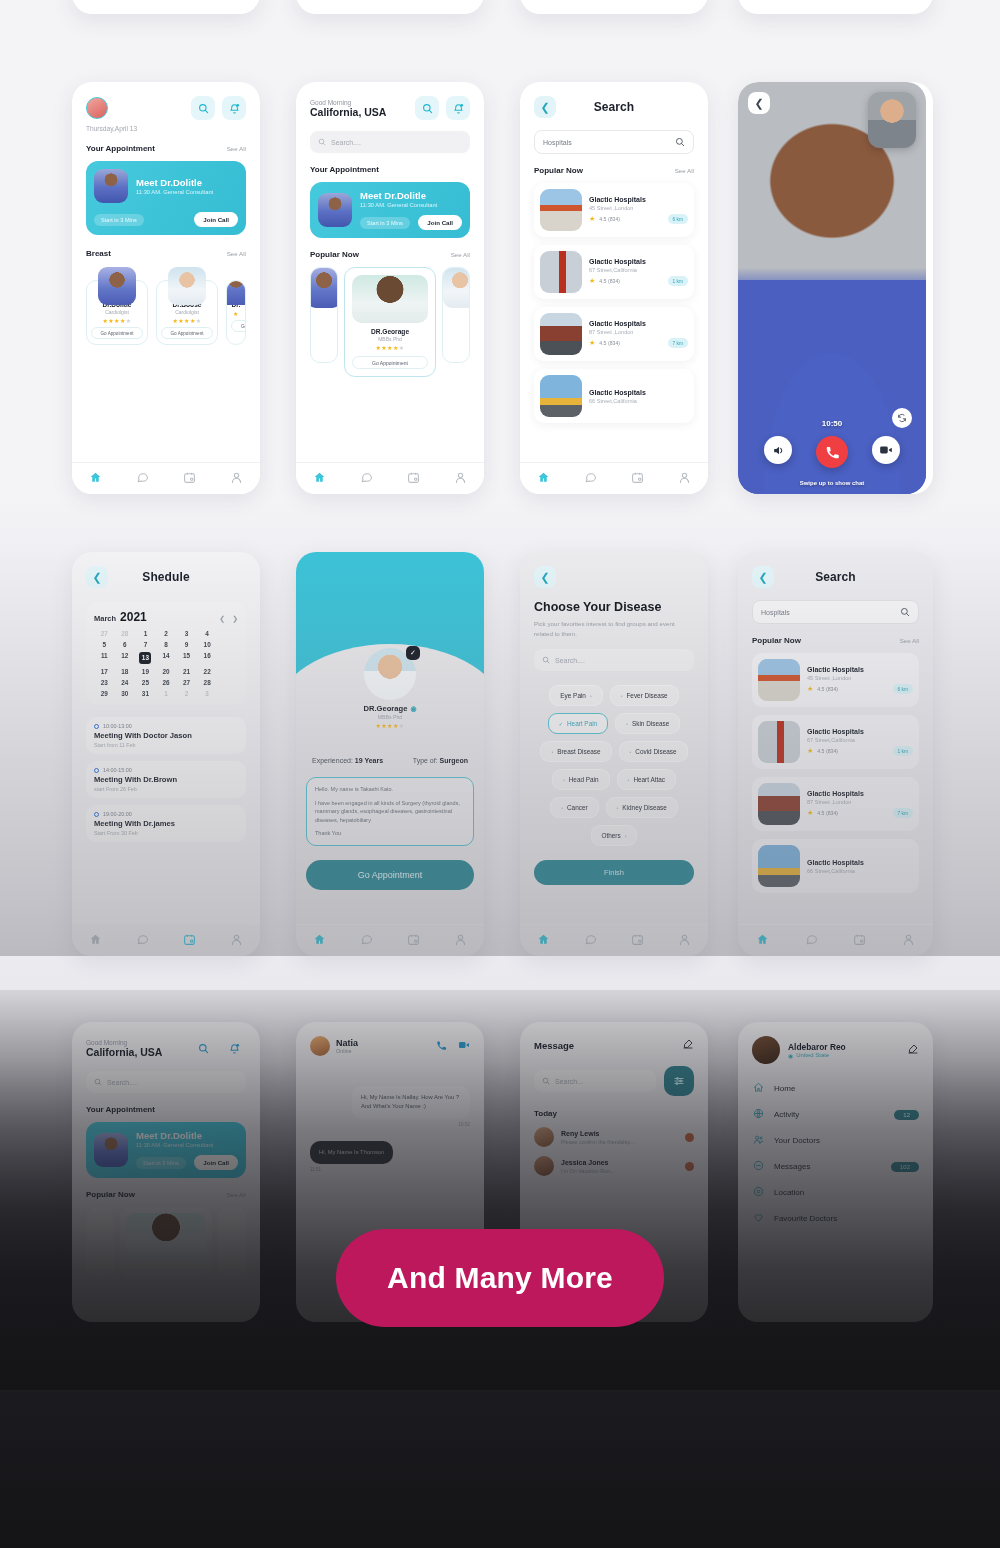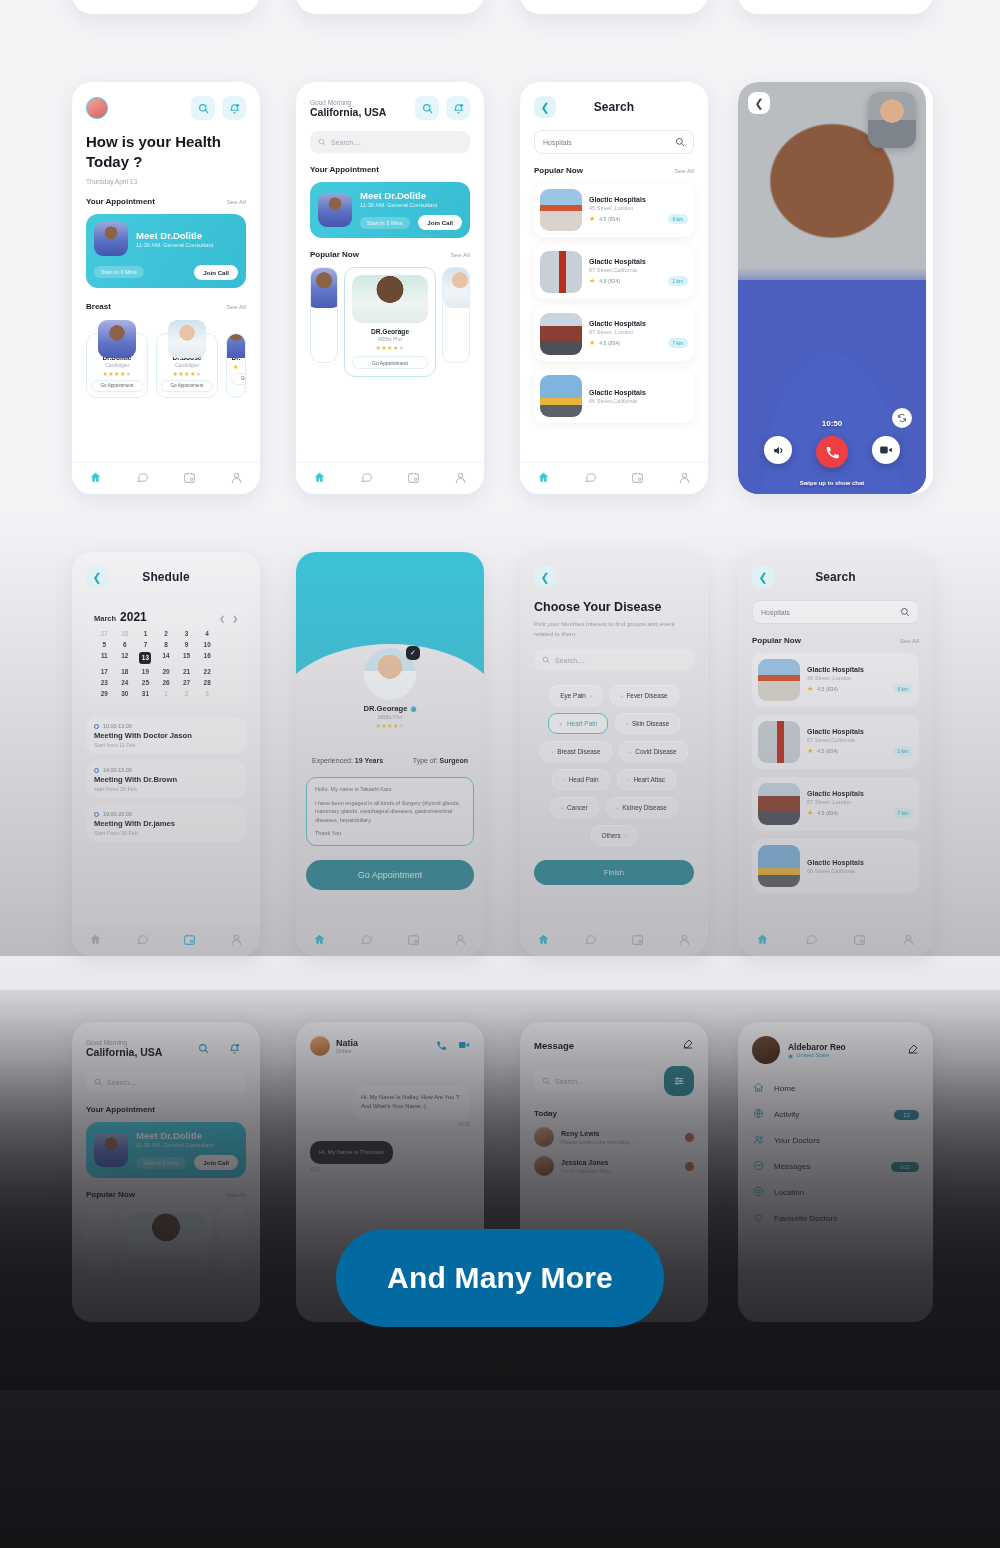--- a/index.html
+++ b/index.html
@@ -275,21 +275,21 @@
   }
   .veil3 {
     position:absolute; left:0; top:990px; width:1000px; height:400px;
     background: linear-gradient(180deg, rgba(40,40,45,.10) 0%, rgba(32,32,37,.55) 35%, rgba(24,24,28,.84) 70%, rgba(20,20,23,.96) 100%);
     pointer-events:none;
   }
 
   
   .many {
     position:absolute; left:336px; top:1229px; width:328px; height:98px;
-    border-radius:49px; background:#0369a1;
+    border-radius:49px; background:#be185d;
     display:flex; align-items:center; justify-content:center;
     color:#fff; font-size:30px; font-weight:700; letter-spacing:.2px;
   }
   .design {
     position:absolute; left:0; top:1348px; width:1000px; text-align:center;
     color:#fff; font-size:15px; font-weight:700;
   }
   .stack { display:flex; flex-direction:column; }
 </style>
 </head>
@@ -316,24 +316,20 @@
                 </svg>
           </div>
           <div class="icon-btn">
             <svg width="11" height="11" viewBox="0 0 24 24" fill="none" stroke="currentColor" stroke-width="2.2">
                   <path d="M6 10a6 6 0 0112 0c0 5 2 6 2 6H4s2-1 2-6z" stroke-linejoin="round"></path>
                   <path d="M10 20a2 2 0 004 0"></path>
                   <circle cx="19" cy="5" r="3" fill="currentColor" stroke="none"></circle>
                 </svg>
           </div>
         </div>
-      </div>
-      <div style="margin-top:12px;font-size:15px;font-weight:700;color:#14181f;line-height:1.35;">
-        <div>How is your Health</div>
-        <div>Today ?</div>
       </div>
       <div style="font-size:6.6px;color:#a3a8b1;margin-top:5px;">Thursday,April 13</div>
 
       <div class="sec-head" style="margin-top:12px;">
         <div class="sec-title">Your Appointment</div>
         <div class="sec-link">See All</div>
       </div>
 
       <div class="appt-card" style="margin-top:8px;">
         <div class="appt-top">

